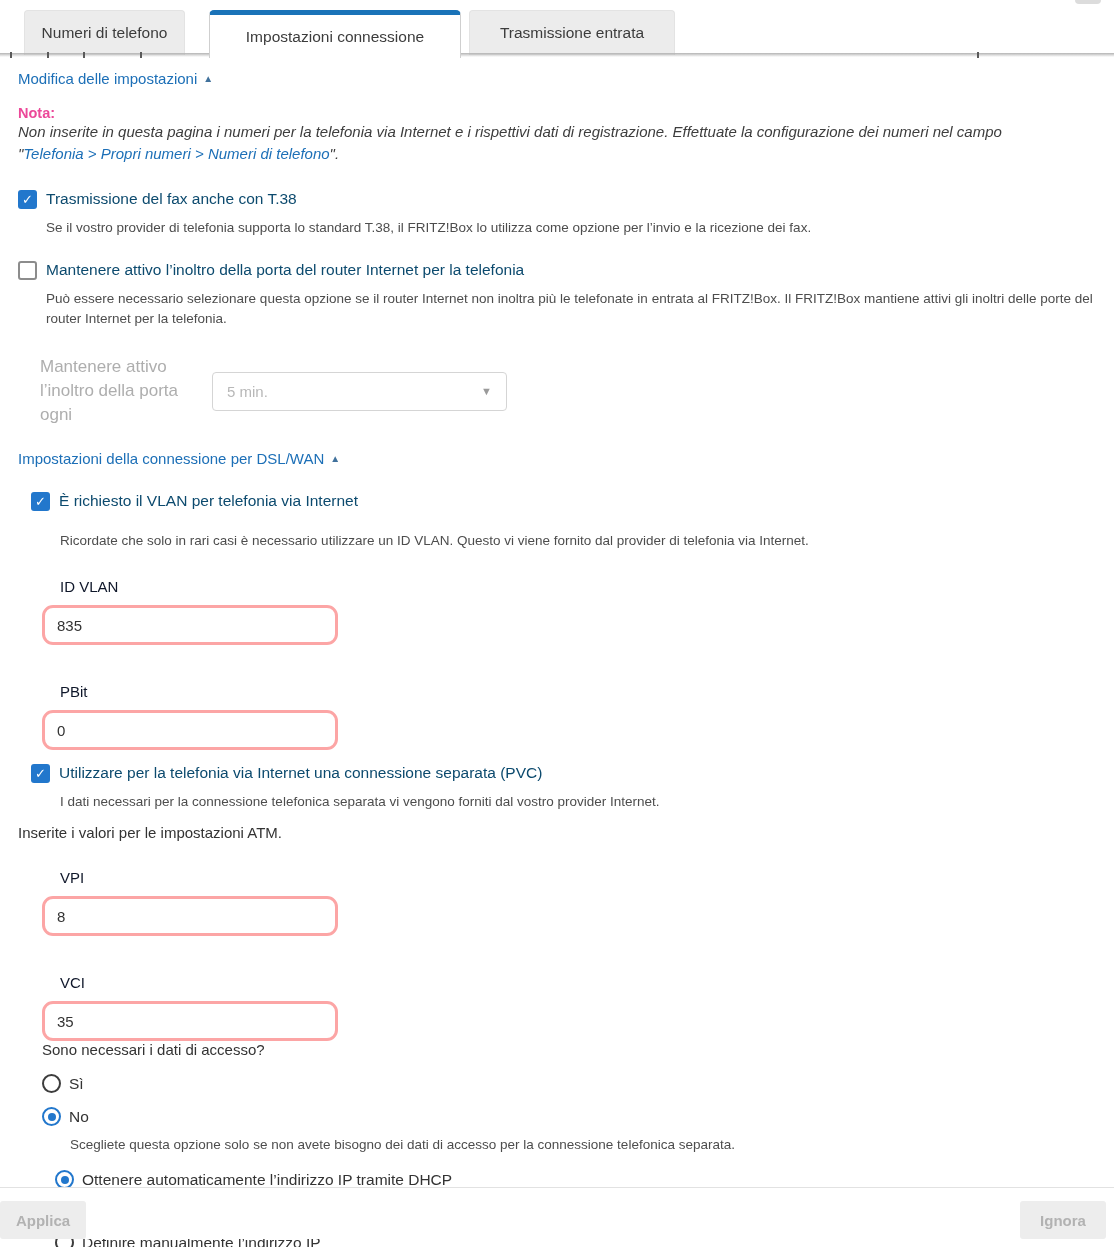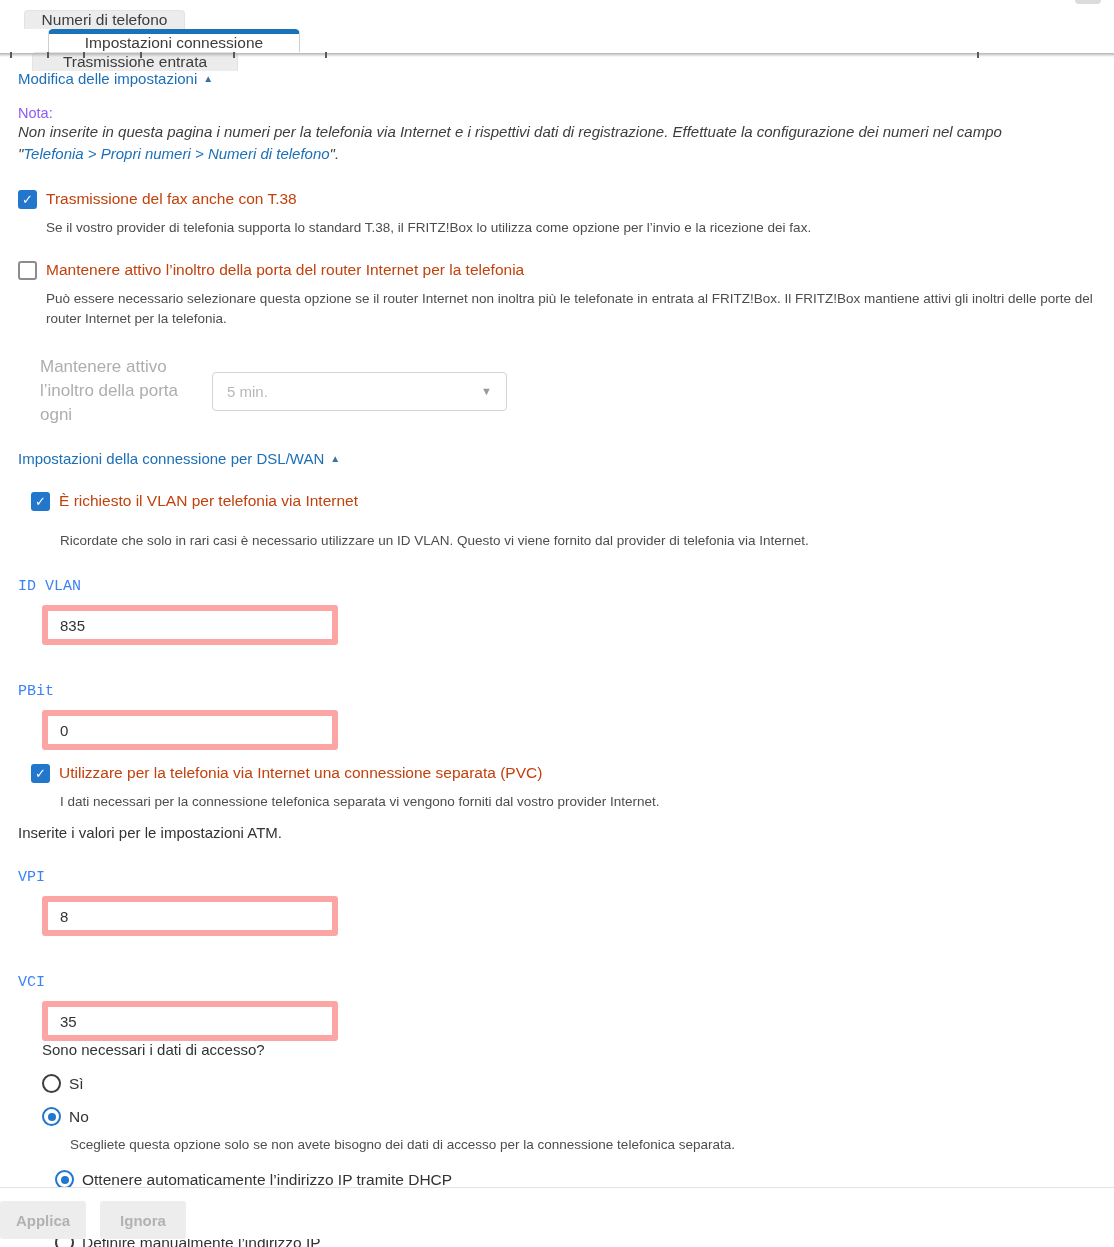--- a/index.html
+++ b/index.html
@@ -3,21 +3,21 @@
 <meta charset="utf-8">
 <style>
   * { margin:0; padding:0; box-sizing:border-box; }
   html,body { background:#fff; }
   body {
     width:1114px; height:1247px; overflow:hidden;
     font-family:"Liberation Sans","DejaVu Sans",sans-serif;
     color:#383838; position:relative;
   }
   
-  .tabbar { position:relative; height:57px; padding:10px 0 0 24px; display:flex;flex-direction:column; }
+  .tabbar { position:relative; height:57px; padding:10px 0 0 24px; display:flex; }
   .tab {
     height:45px; display:flex; align-items:center; justify-content:center;
     font-size:15.5px; color:#3c3c3c; cursor:pointer; position:relative;
     background:#ececec; border:1px solid #e3e3e3; border-bottom:none;
     border-radius:4px 4px 0 0;
   }
   .tab-1 { width:161px; }
   .tab-2 { width:252px; margin-left:24px; }
   .tab-3 { width:206px; margin-left:8px; }
   .tab.active {
@@ -35,32 +35,32 @@
     background:#dcdcdc; border-radius:0 0 6px 6px; z-index:0;
   }
   
   .content { padding:0 18px; }
   .section-link {
     display:inline-flex; align-items:center; gap:6px;
     margin-top:13px; font-size:15px; color:#1c6fb7; cursor:pointer; text-decoration:none;
   }
   .arrow { font-size:10px; color:#40719c; line-height:1; }
   .note { margin-top:17px; }
-  .note-title { font-size:14.5px; font-weight:normal; color:#8b5cf6; }
+  .note-title { font-size:14.5px; font-weight:bold; color:#ec4899; }
   .note-text { font-size:15px; line-height:22px; max-width:1065px; color:#3d3d3d;font-style:italic; }
   .link-inline { color:#1c6fb7; text-decoration:none; cursor:pointer;text-align:right; }
   
   .check-row { display:flex; align-items:flex-start; gap:9px; cursor:pointer; }
   .checkbox {
     width:19px; height:19px; border-radius:3px; flex:0 0 auto; margin-top:0px;
     display:flex; align-items:center; justify-content:center;
   }
   .checkbox.checked { background:#2277cc; color:#fff; font-size:13px; font-weight:bold; }
   .checkbox.unchecked { background:#fff; border:2px solid #8c8c8c; }
-  .check-label { font-size:15.5px; color:#c2410c; padding-top:0px; }
+  .check-label { font-size:15.5px; color:#0c4a6e; padding-top:0px; }
   .help { font-size:13.5px; color:#4d4d4d; line-height:20px; }
   .radio-row { display:flex; align-items:center; gap:8px; cursor:pointer; }
   .radio {
     width:19px; height:19px; border-radius:50%; border:2px solid #3d3d3d;
     flex:0 0 auto; position:relative; background:#fff;
   }
   .radio.selected { border-color:#2277cc; }
   .radio.selected::after {
     content:""; position:absolute; left:3.5px; top:3.5px; width:8px; height:8px;
     border-radius:50%; background:#2277cc;
@@ -70,33 +70,33 @@
   .interval-row { display:flex; margin-top:26px; margin-left:22px; align-items:center; }
   .interval-label { width:172px; font-size:17px; line-height:24px; color:#aeaeae; }
   .select {
     width:295px; height:39px; border:1px solid #d5d5d5; border-radius:4px;
     display:flex; align-items:center; justify-content:space-between;
     padding:0 14px; background:#fff;
   }
   .select .sel-value { font-size:15px; color:#b8b8b8; }
   .select .caret { font-size:11px; color:#9a9a9a; }
   
-  .field-label { font-size:15px; color:#3b82f6;font-family:Liberation Mono, monospace; }
+  .field-label { margin-left:42px; font-size:15px; color:#0f172a; }
   .text-input {
     display:block; margin-left:24px; margin-top:10px; width:296px; height:40px;
-    border:6px solid #fca5a5; border-radius:3px; padding:0 12px;
+    border:3px solid #fca5a5; border-radius:11px; padding:0 12px;
     font-size:15px; color:#333; background:#fff; outline:none;
     font-family:"Liberation Sans","DejaVu Sans",sans-serif;
   }
   .sub { }
   
   .footer {
     position:absolute; left:0; right:0; top:1187px;
     border-top:1px solid #e2e2e2; padding:13px 8px 0 0;
-    display:flex; justify-content:flex-start; gap:14px; background:#fff;
+    display:flex; justify-content:space-between; gap:14px; background:#fff;
   }
   .btn {
     width:86px; height:38px; border:none; border-radius:3px;
     background:#ededed; color:#b2b2b2; font-size:15px; font-weight:600;
     font-family:"Liberation Sans","DejaVu Sans",sans-serif; cursor:default;
   }
 </style>
 </head>
 <body>
 

